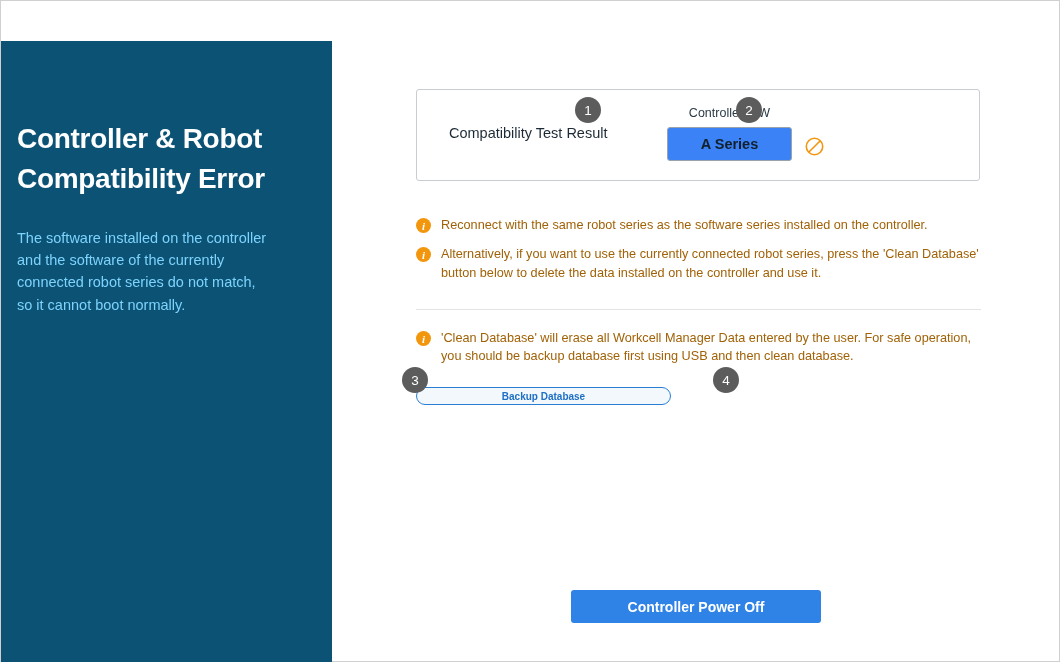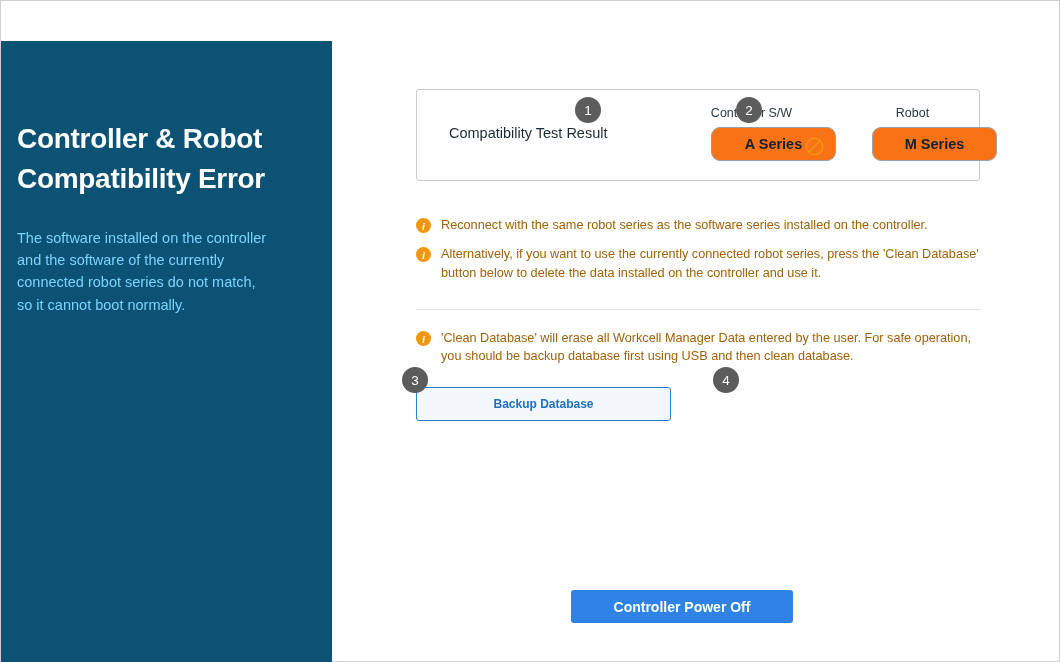--- a/index.html
+++ b/index.html
@@ -85,30 +85,29 @@
     font-size: 12.5px;
     color: #2b3a45;
     text-align: center;
     margin: 0 0 6px 0;
     height: 15px;
   }
   .field-box {
     width: 125px;
     height: 34px;
     border: 1px solid #9aa3ab;
-    border-radius: 9px;
-    background: #f97316;
+    border-radius: 3px;
+    background: #3b82f6;
     display: flex;
     align-items: center;
     justify-content: center;
     font-size: 14.5px;
     font-weight: bold;
     color: #11202b;
     box-sizing: border-box;
-    margin-left: 44px;
   }
   .no-symbol {
     position: absolute;
     left: 388px;
     top: 47px;
     width: 19px;
     height: 19px;
   }
   
   .badge {
@@ -172,40 +171,40 @@
   }
   .notes-2 {
     position: absolute;
     left: 84px;
     top: 328px;
     width: 570px;
   }
   
   .action-btn {
     position: absolute;
-    height: 34px;
+    height: 18px;
     border: 1px solid #2a7fd4;
-    border-radius: 3px;
+    border-radius: 10px;
     background: #f3f8fd;
     color: #1f6fc4;
-    font-size: 12px;
+    font-size: 10px;
     font-weight: bold;
     display: flex;
     align-items: center;
     justify-content: center;
     box-sizing: border-box;
     cursor: pointer;
   }
   .btn-backup { left: 84px; top: 386px; width: 255px; }
   .btn-clean { left: 392px; top: 386px; width: 255px; }
   .power-btn {
     position: absolute;
     left: 239px;
     top: 589px;
-    width: 222px;
+    width: 250px;
     height: 33px;
     background: #2f82e6;
     border: none;
     border-radius: 3px;
     color: #ffffff;
     font-size: 14px;
     font-weight: bold;
     font-family: "Liberation Sans", sans-serif;
     cursor: pointer;
   }
@@ -230,24 +229,20 @@
         <div class="field-box">A Series</div>
       </div>
 
       <div class="no-symbol">
         <svg width="19" height="19" viewBox="0 0 19 19">
           <circle cx="9.5" cy="9.5" r="8.2" fill="none" stroke="#f2960d" stroke-width="1.6"></circle>
           <line x1="3.7" y1="15.3" x2="15.3" y2="3.7" stroke="#f2960d" stroke-width="1.6"></line>
         </svg>
       </div>
 
-      <div class="field-group robot">
-        <div class="field-caption">Robot</div>
-        <div class="field-box">M Series</div>
-      </div>
     </div>
 
     <div class="badge badge-1">1</div>
     <div class="badge badge-2">2</div>
     <div class="badge badge-3">3</div>
     <div class="badge badge-4">4</div>
 
     <div class="notes">
       <div class="note">
         <div class="note-icon">i</div>

